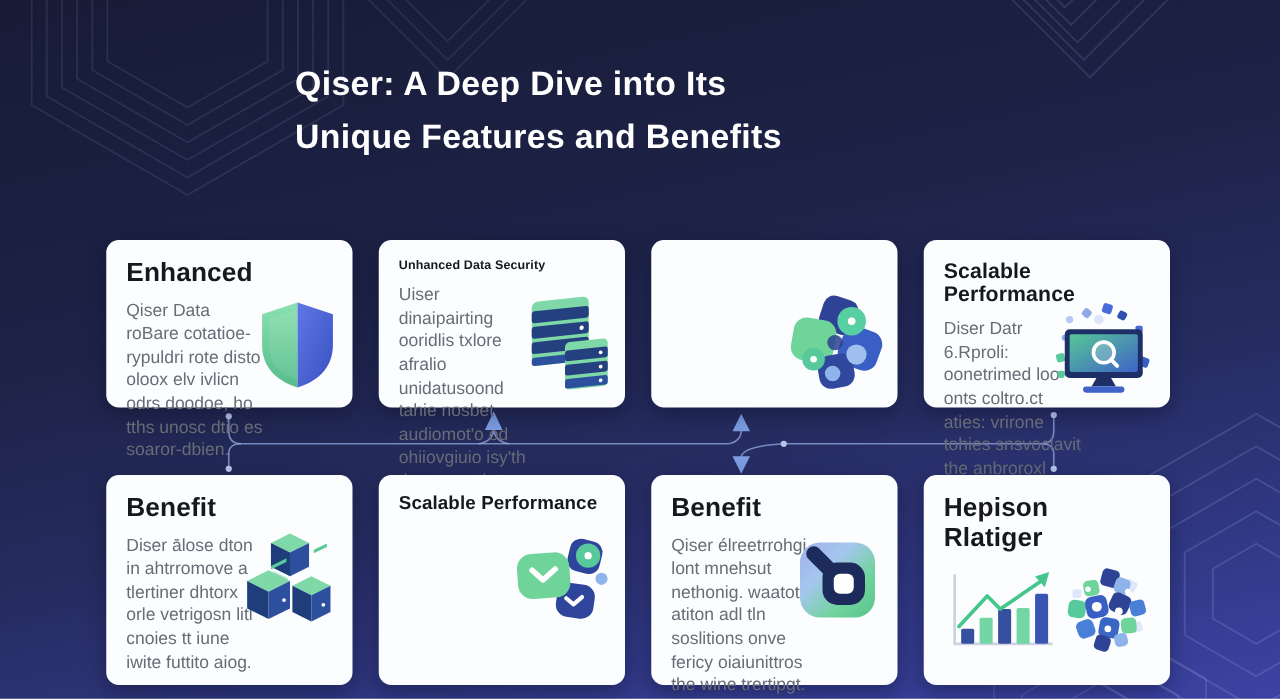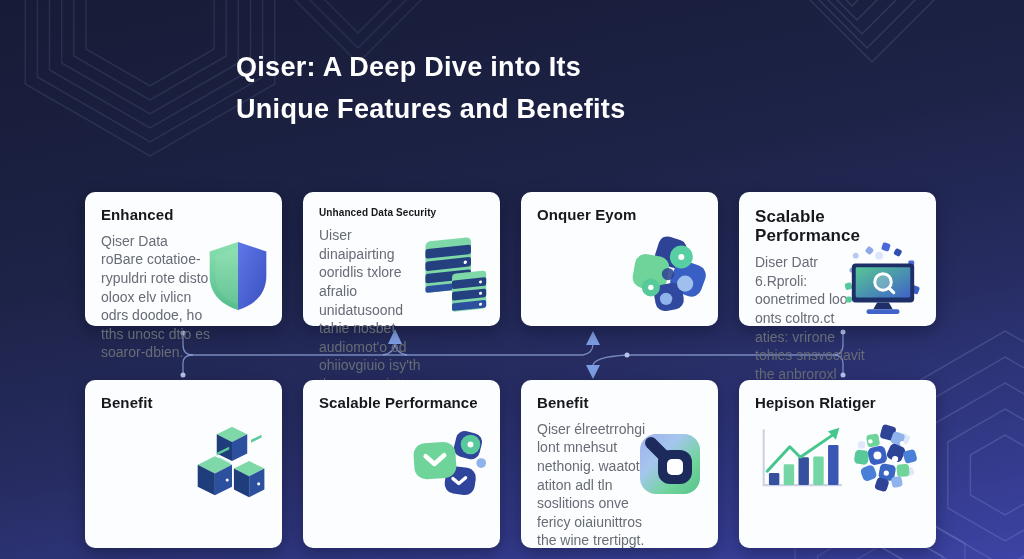--- a/index.html
+++ b/index.html
@@ -14,21 +14,21 @@
     position:absolute;left:236px;top:46px;z-index:2;
     color:#ffffff;font-size:27px;font-weight:700;line-height:42px;letter-spacing:.3px;
   }
   .card{
     position:absolute;width:197px;background:#fcfdfe;border-radius:10px;z-index:2;
     box-shadow:0 5px 16px rgba(5,8,30,.35);padding:15px 14px 12px 16px;box-sizing:border-box;
   }
   .r1{top:192px;height:134px;}
   .r2{top:380px;height:168px;}
   .c1{left:85px;}.c2{left:303px;}.c3{left:521px;}.c4{left:739px;}
-  .card-title{font-size:15px;font-weight:700;color:#17181d;margin:0 0 8px 0;letter-spacing:.1px;line-height:1.12;}
+  .card-title{font-size:21px;font-weight:700;color:#17181d;margin:0 0 8px 0;letter-spacing:.1px;line-height:1.12;}
   .t-sm{font-size:10px;white-space:nowrap;}
   .t-md{font-size:15px;white-space:nowrap;}
   .t-wrap{max-width:122px;font-size:17px;}
   .card-body{font-size:14px;line-height:1.33;color:#676c76;width:112px;}
   .card-icon{position:absolute;right:10px;top:46px;}
   .icons-row{display:flex;align-items:flex-end;gap:6px;margin-top:4px;}
 </style>
 </head>
 <body>
 
@@ -138,21 +138,20 @@
       <rect x="0" y="19" width="36" height="9" rx="2" fill="#24407e"></rect>
       <rect x="0" y="31" width="36" height="8" rx="2" fill="#2c4f9e"></rect>
       <circle cx="30" cy="11.5" r="1.6" fill="#fff"></circle>
         <circle cx="30" cy="23.5" r="1.6" fill="#fff"></circle>
         <circle cx="30" cy="35" r="1.6" fill="#fff"></circle>
     </g>
   </svg>
 </div>
 
 <div class="card r1 c3">
-  <div class="card-title">Onquer Eyom</div>
   <svg class="card-icon" width="80" height="80" viewBox="0 0 84 84" style="top:44px;">
     <rect x="30" y="2" width="30" height="30" rx="9" fill="#2e4296" transform="rotate(18 45 17)"></rect>
     <rect x="6" y="20" width="36" height="36" rx="11" fill="#6fd49a" transform="rotate(10 24 38)"></rect>
     <rect x="46" y="28" width="34" height="34" rx="11" fill="#3a5fc4" transform="rotate(20 63 45)"></rect>
     <circle cx="56" cy="22" r="12" fill="#58cfa2"></circle>
     <circle cx="56" cy="22" r="3.2" fill="#ffffff"></circle>
     <rect x="28" y="50" width="30" height="28" rx="10" fill="#30489e" transform="rotate(-10 43 64)"></rect>
     <circle cx="60" cy="50" r="8.5" fill="#9fc0ee"></circle>
     <circle cx="24" cy="54" r="9.5" fill="#58c99a"></circle>
     <circle cx="24" cy="54" r="2.8" fill="#ffffff"></circle>
@@ -185,20 +184,21 @@
     <rect x="16" y="26" width="56" height="31" rx="1.5" fill="url(#scr)"></rect>
     <circle cx="44" cy="41" r="8.5" fill="#ffffff" fill-opacity=".22" stroke="#ffffff" stroke-width="3"></circle>
     <line x1="50" y1="47" x2="55" y2="52" stroke="#ffffff" stroke-width="3.2" stroke-linecap="round"></line>
     <path d="M38,62 L50,62 L54,69 L34,69 Z" fill="#1d2f66"></path>
     <rect x="27" y="69" width="34" height="5" rx="2.5" fill="#3f63c8"></rect>
   </svg>
 </div>
 
 <div class="card r2 c1">
   <div class="card-title">Benefit</div>
+  <div class="card-body">Diser ālose dton in ahtrromove a tlertiner dhtorx orle vetrigosn litl cnoies tt iune iwite futtito aiog.</div>
   <svg class="card-icon" width="80" height="78" viewBox="0 0 84 80" style="top:42px;">
     <g>
       <polygon points="26,12 42,4 58,12 42,20" fill="#7fd8a8"></polygon>
       <polygon points="26,12 42,20 42,40 26,32" fill="#1f3d7a"></polygon>
       <polygon points="58,12 42,20 42,40 58,32" fill="#2c4f9e"></polygon>
       <rect x="28" y="22" width="12" height="3" fill="#9fe4c0" transform="skewY(26)" opacity=".8"></rect>
     </g>
     <g>
       <polygon points="6,44 24,35 42,44 24,53" fill="#7fd8a8"></polygon>
       <polygon points="6,44 24,53 24,76 6,67" fill="#1f3d7a"></polygon>

